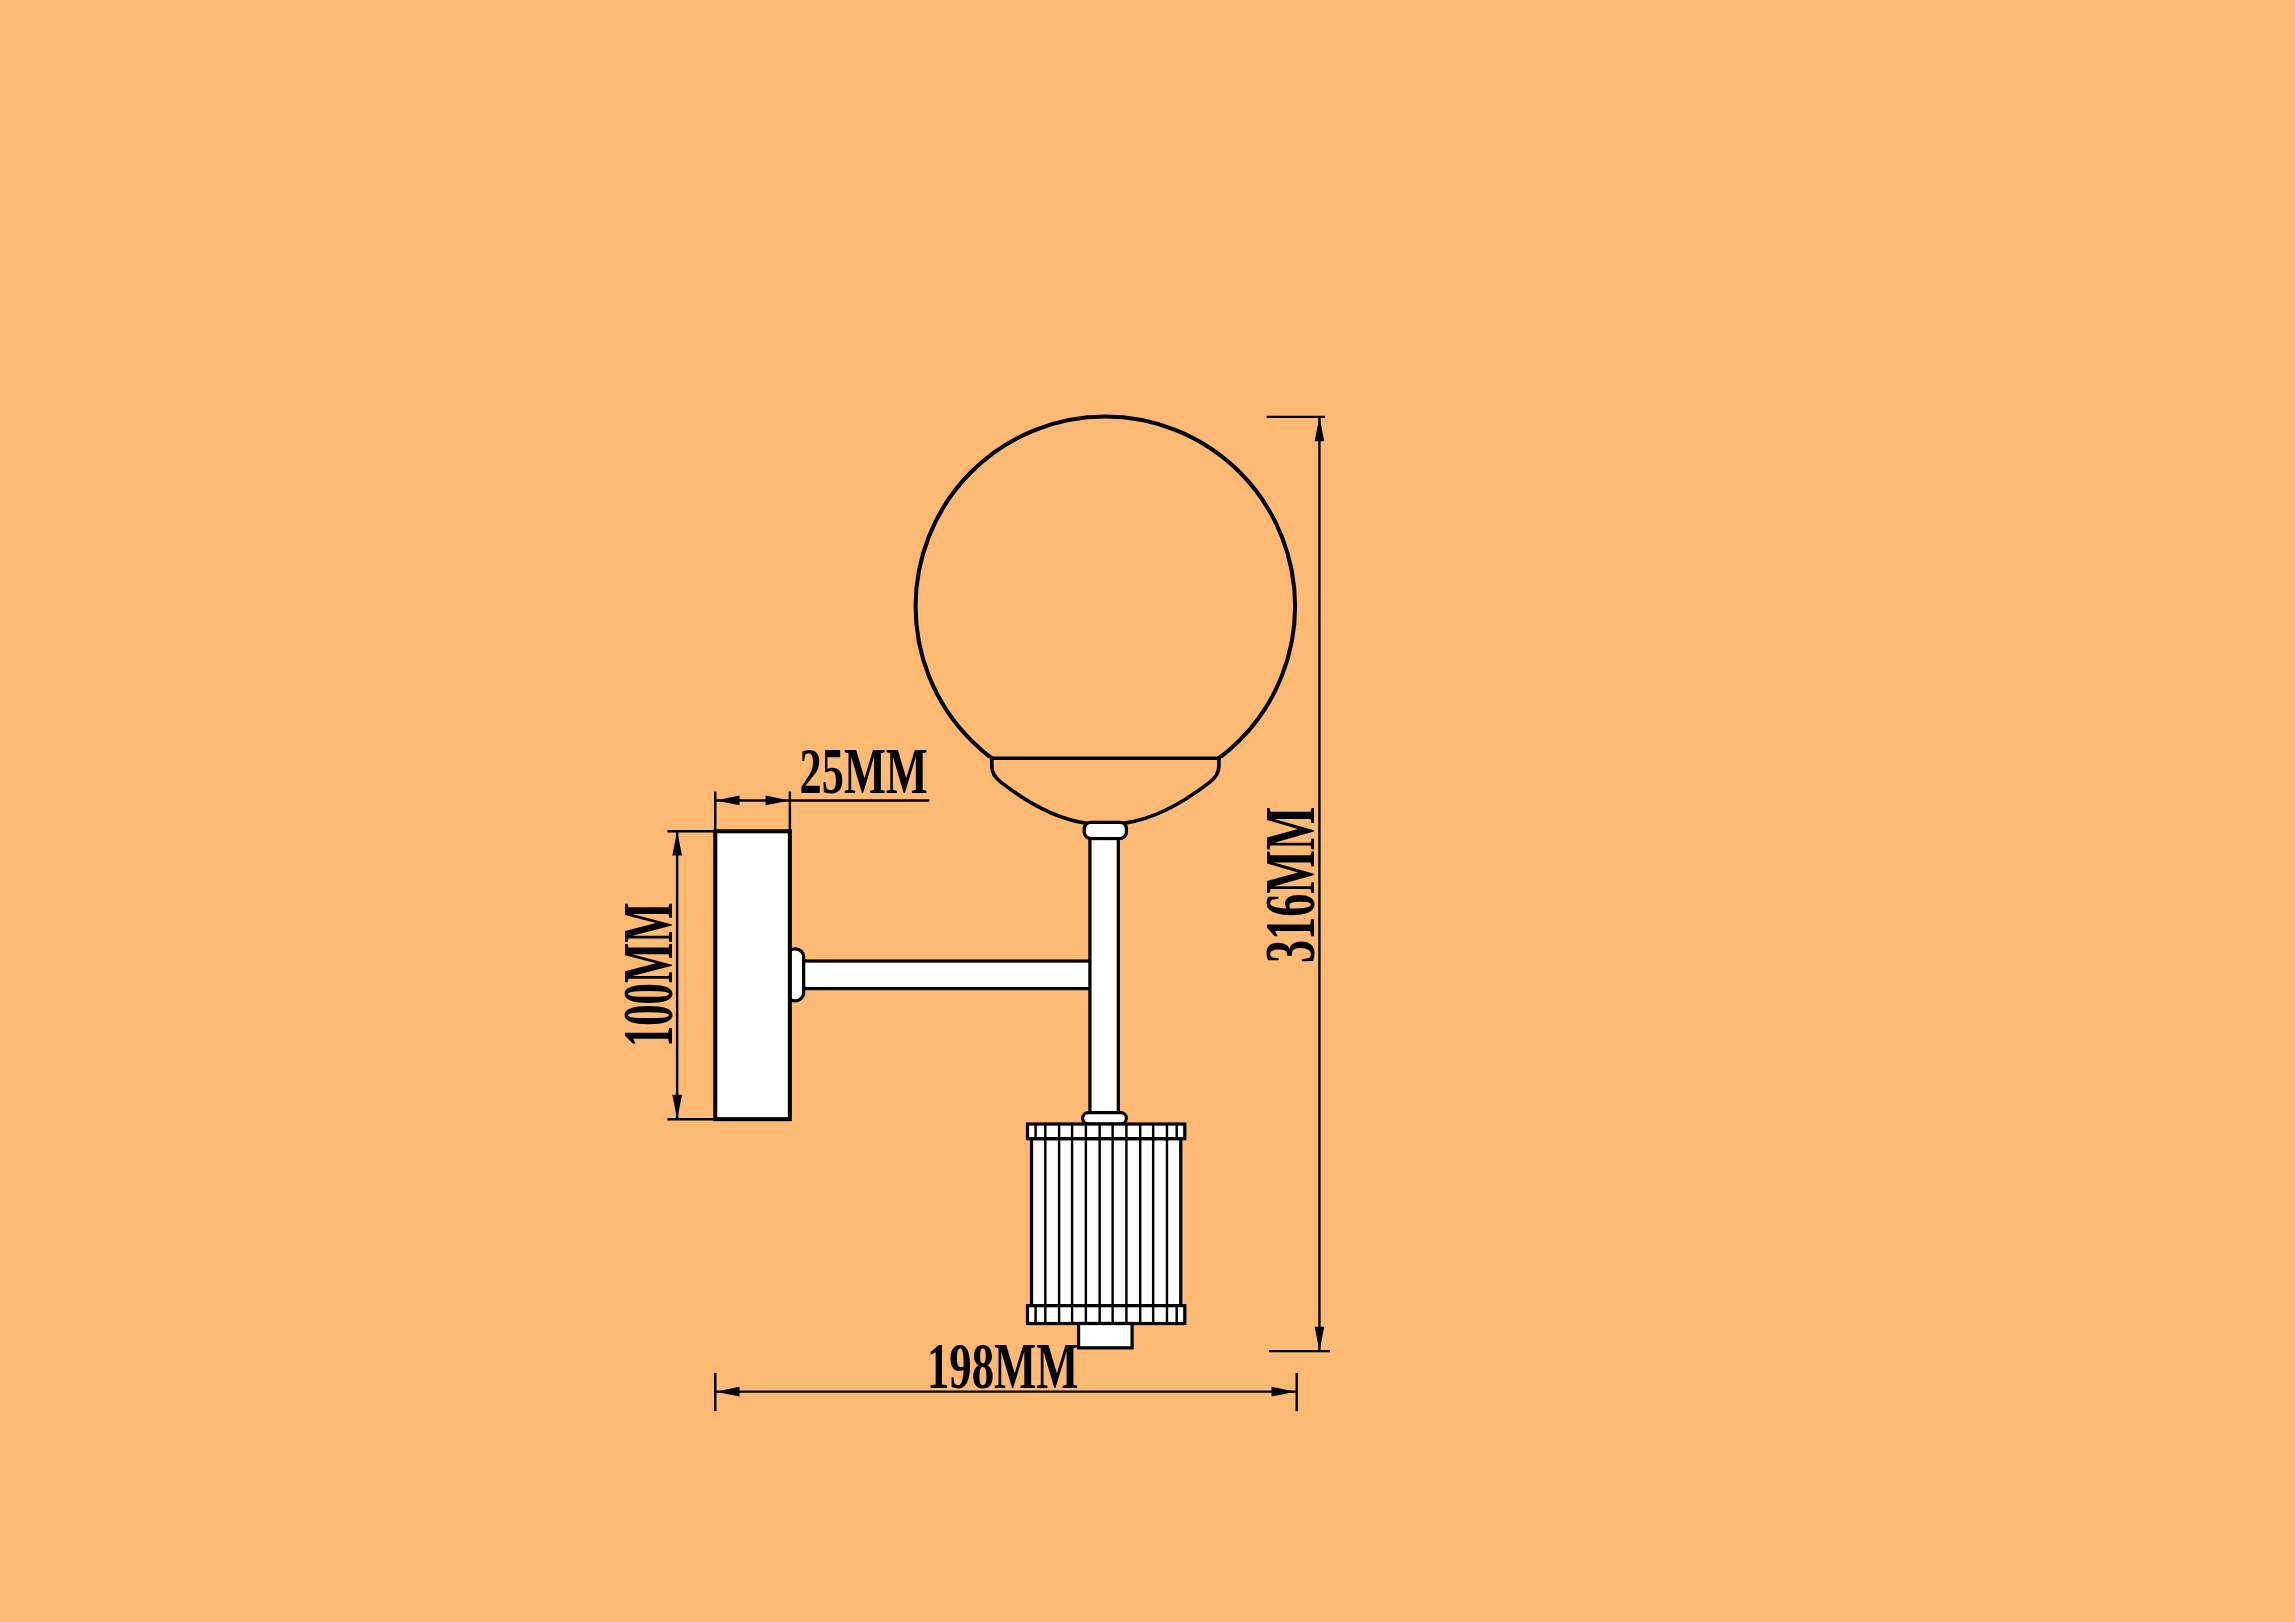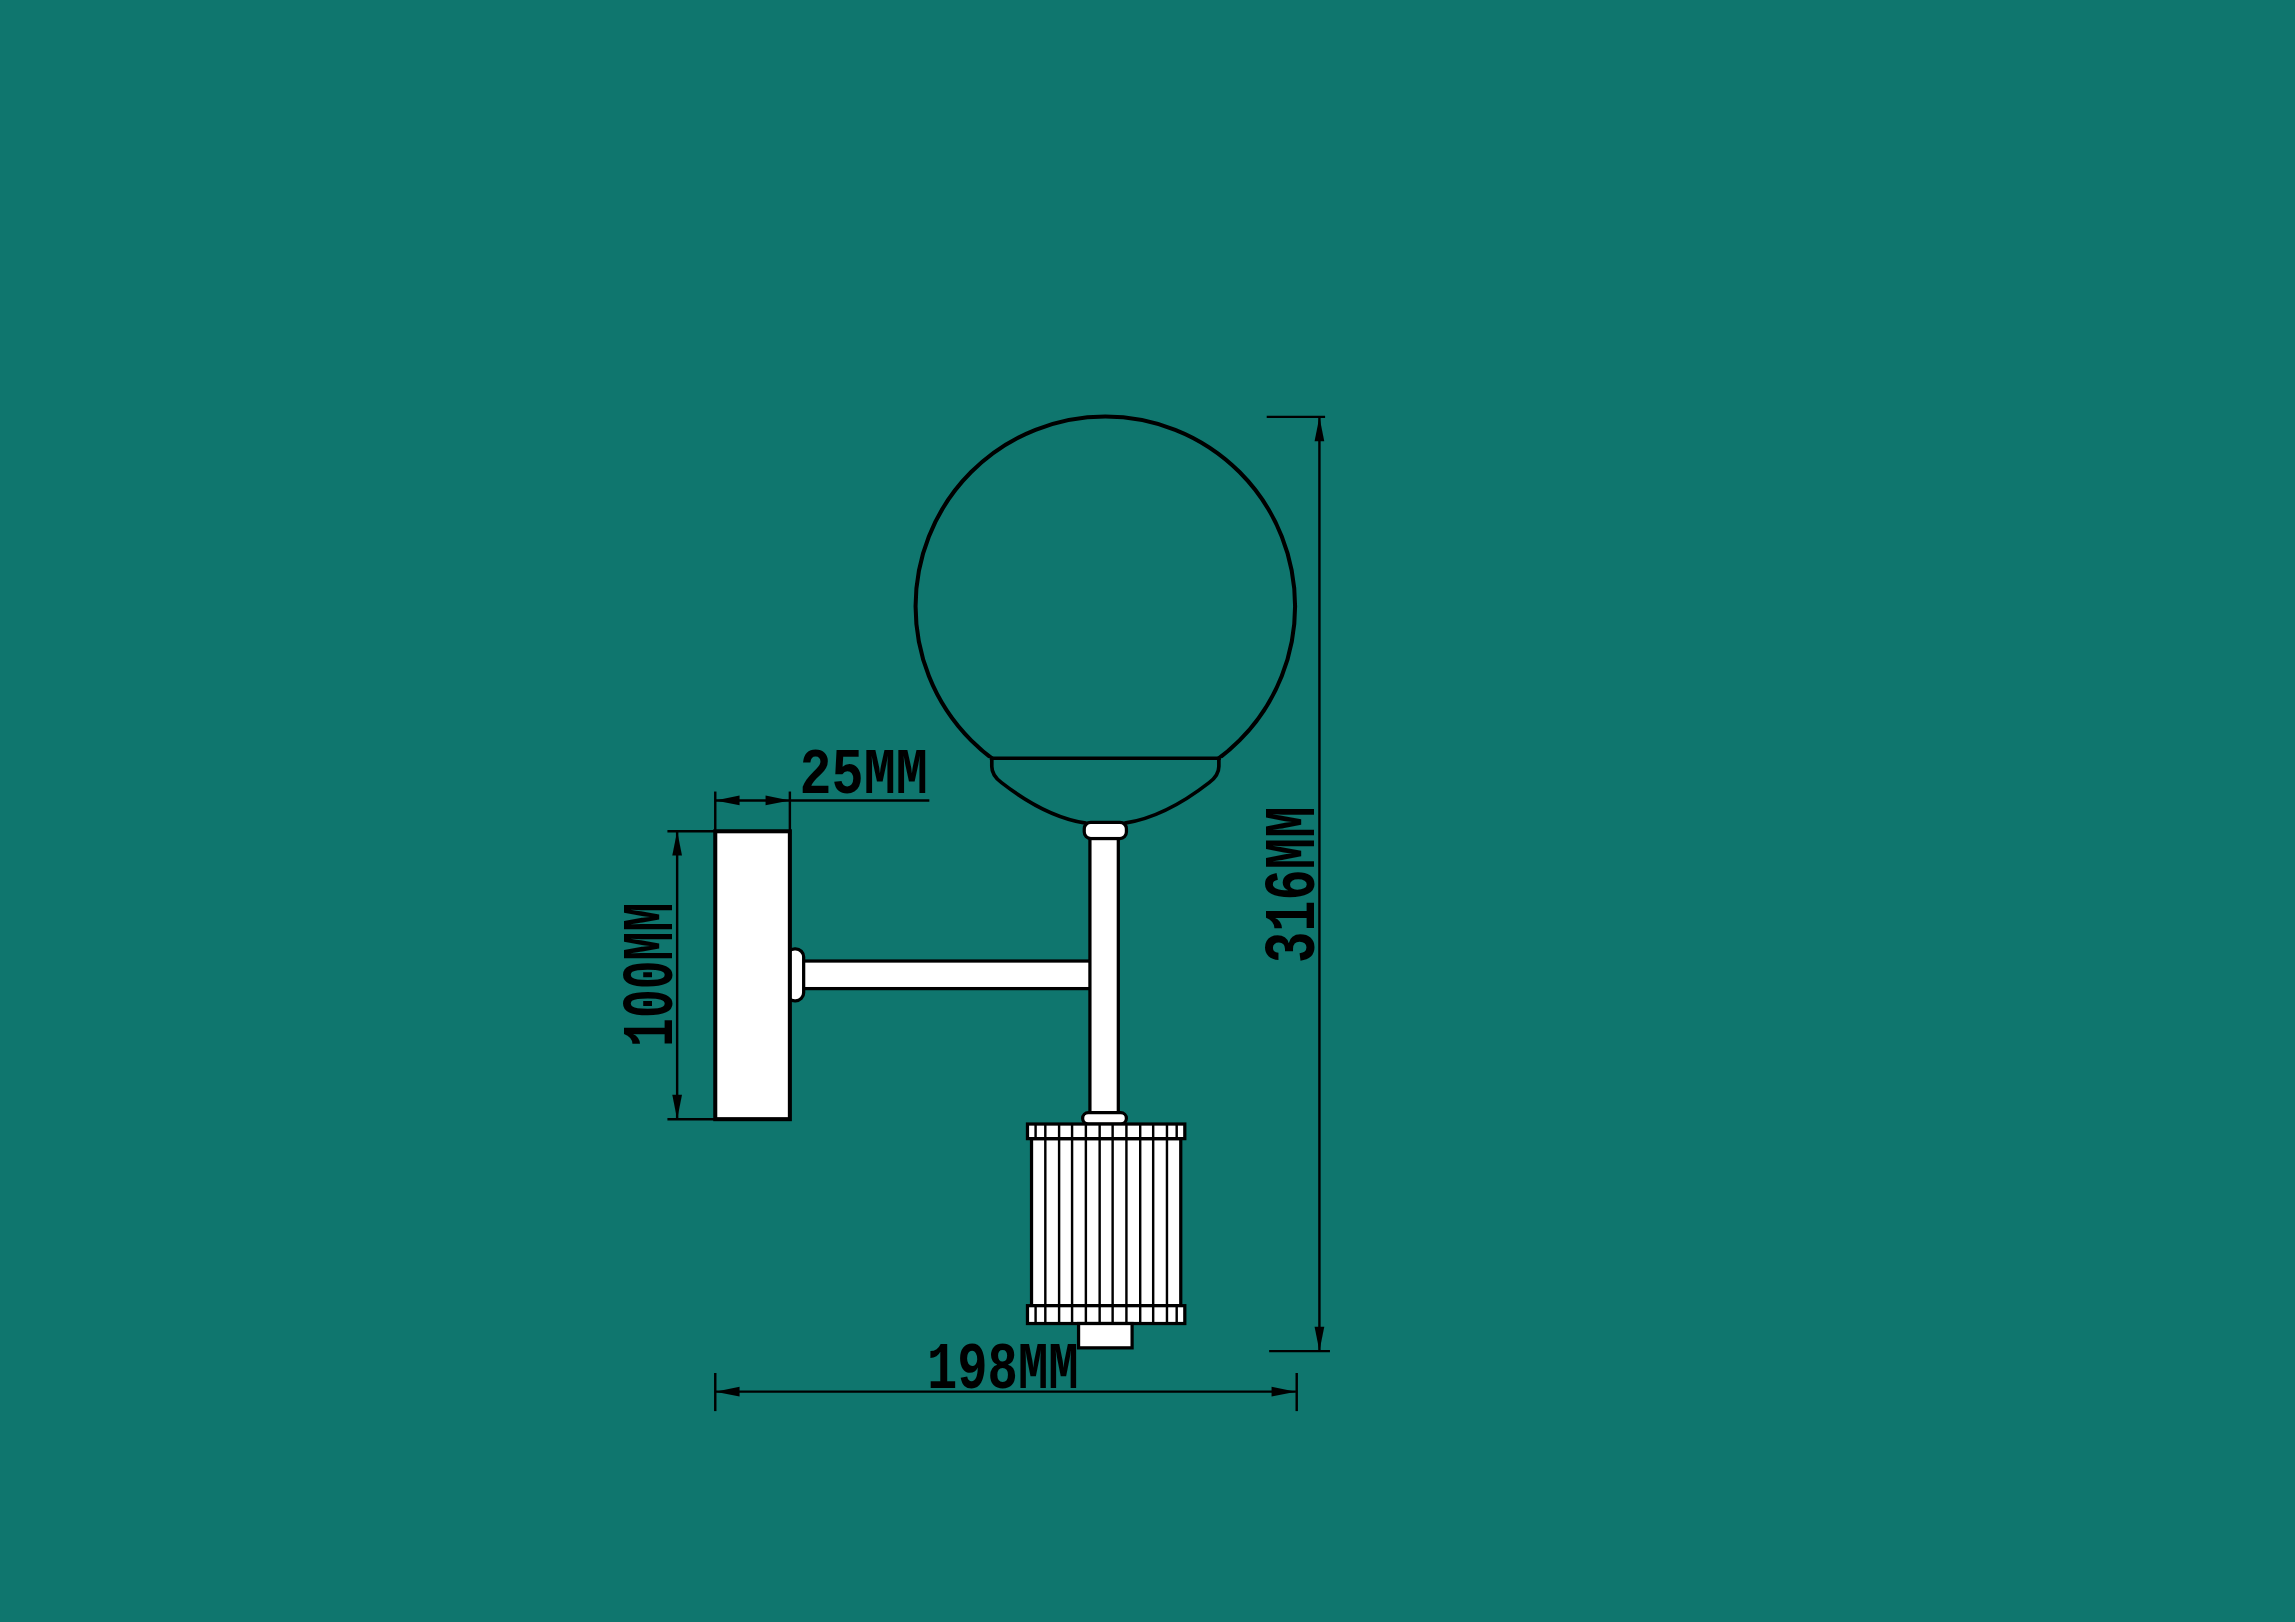--- a/index.html
+++ b/index.html
@@ -1,22 +1,22 @@
 <!DOCTYPE html>
 <html style="font-size:13px"><head>
 <meta charset="utf-8">
 <style>
   html, body { margin: 0; padding: 0; background: #ffffff; }
   .page {
     position: relative;
     width: 2295px;
     height: 1622px;
-    background: #0f766e;
+    background: #fdba74;
     overflow: hidden;
-    font-family: Liberation Mono, monospace;
+    font-family: Liberation Serif, serif;
   }
   .page svg { position: absolute; inset: 0; display: block; }
   .outline  { fill: #ffffff; stroke: #000000; stroke-width: 5; }
   .outline4 { fill: #ffffff; stroke: #000000; stroke-width: 4; }
   .curve    { fill: none;    stroke: #000000; stroke-width: 4.5; }
   .rib      { fill: none;    stroke: #000000; stroke-width: 3; }
   .dim      { fill: none;    stroke: #000000; stroke-width: 3; }
   .arrow    { fill: #000000; stroke: none; }
   .dimtext  { fill: #000000; font-weight: bold; }
 </style>

